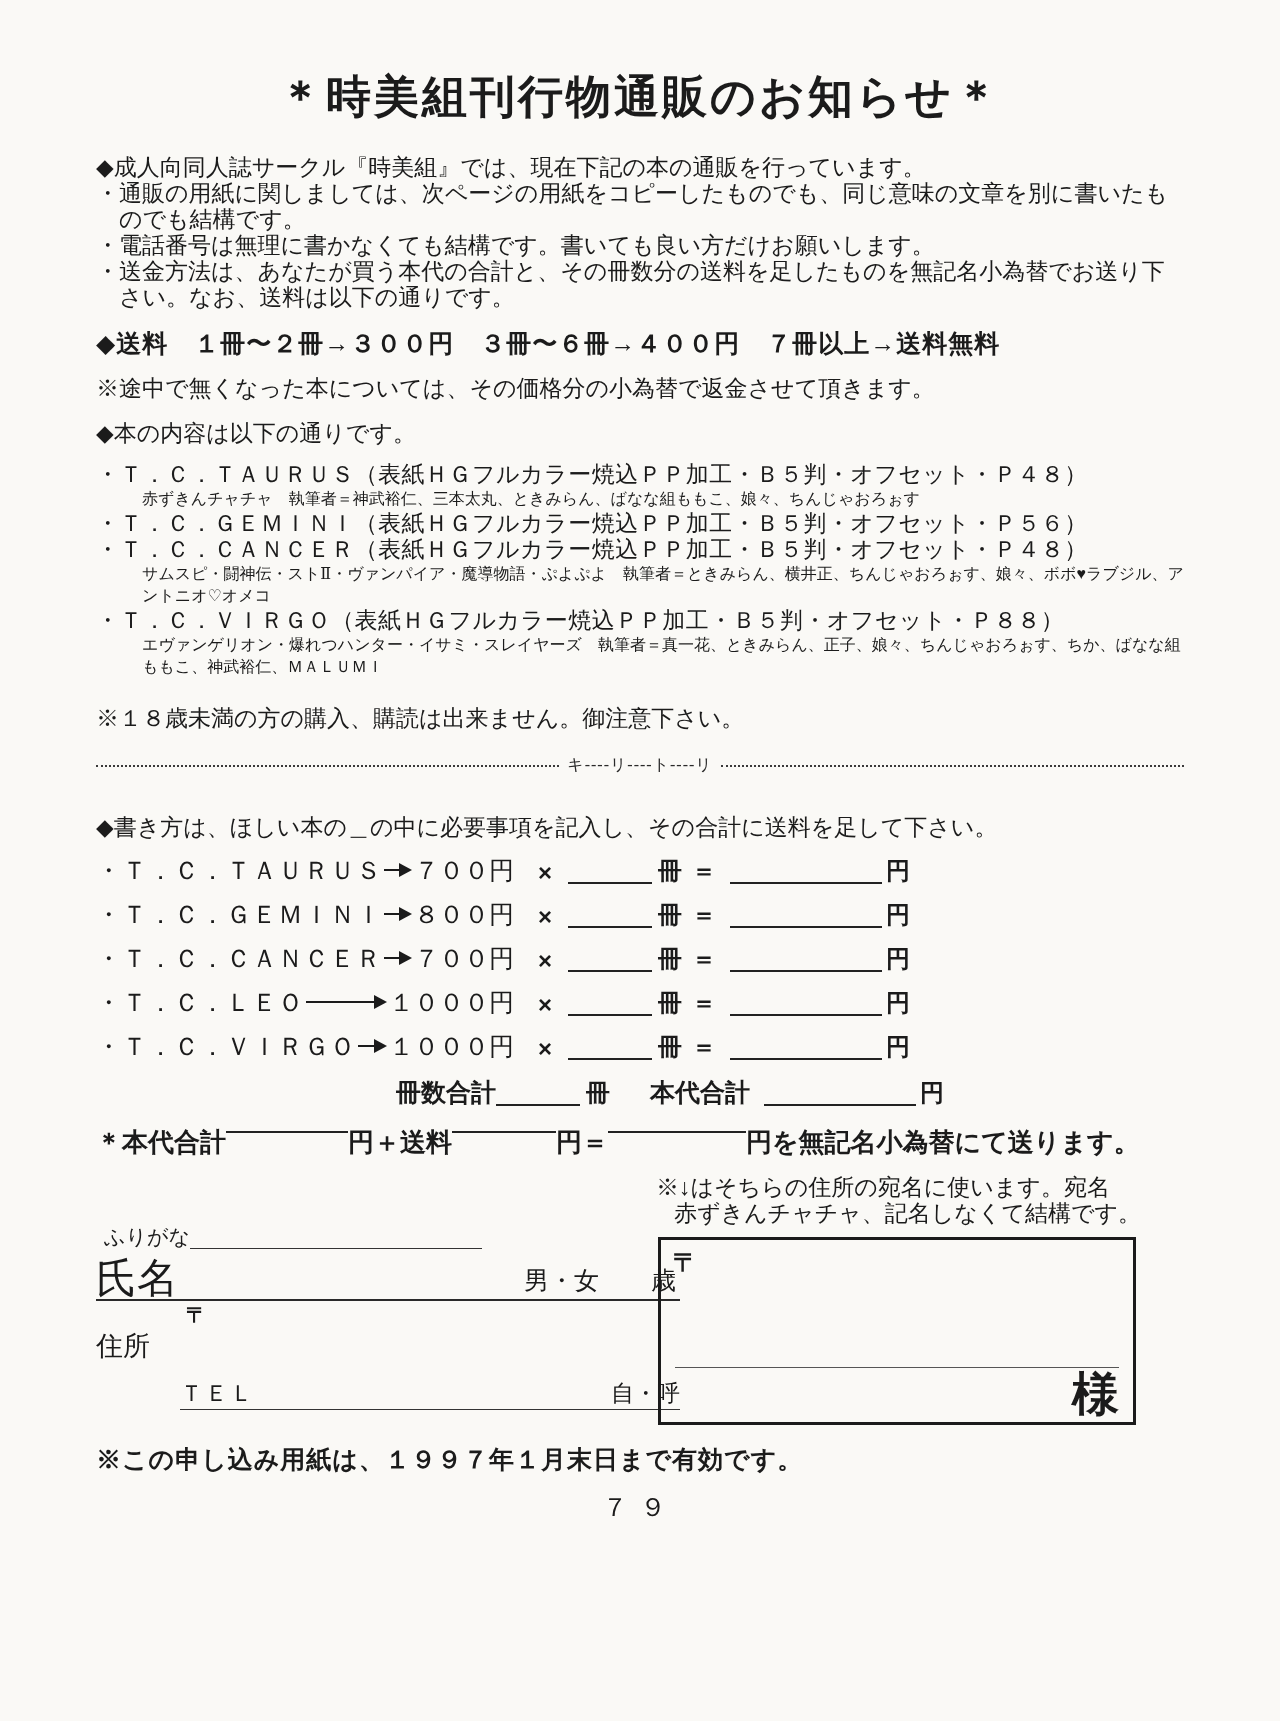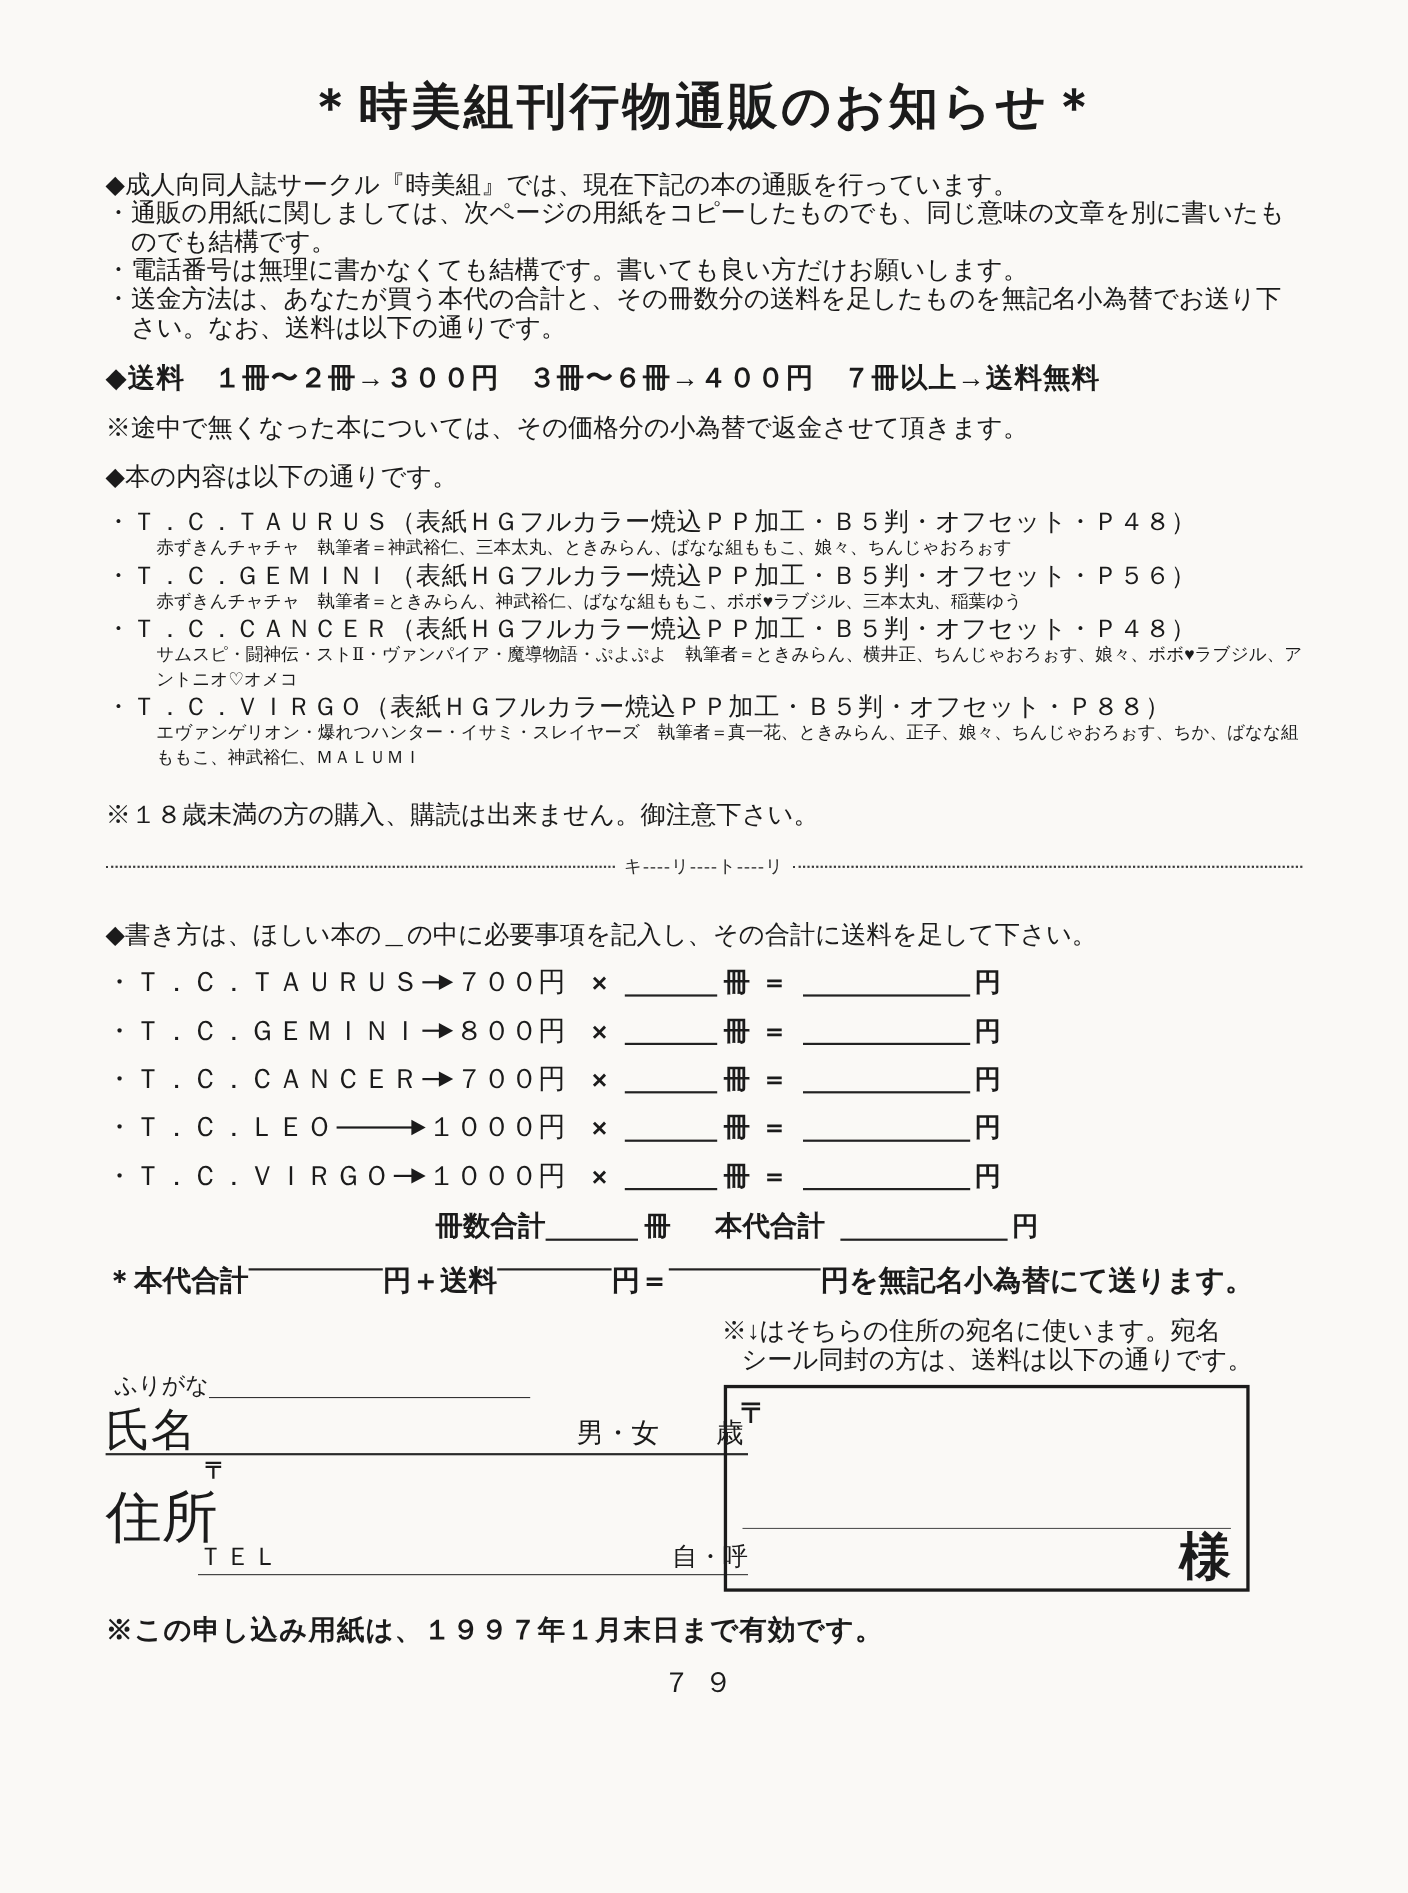--- a/index.html
+++ b/index.html
@@ -68,21 +68,21 @@
   .furigana-row{position:absolute;left:8px;top:54px;display:flex;align-items:flex-end;font-size:21px;}
   .furigana-line{width:292px;border-bottom:1.5px solid #333;height:4px;margin-bottom:2px;}
   .name-row{position:absolute;left:0;top:80px;width:584px;display:flex;align-items:flex-end;
     border-bottom:2px solid #2a2a2a;height:50px;}
   .name-label{font-size:41px;line-height:1;}
   .name-space{flex:1;}
   .gender-label{font-size:25px;margin:0 0 2px 0;}
   .age-gap{width:52px;}
   .age-label{font-size:25px;margin:0 4px 2px 0;}
   .postal-small{position:absolute;left:90px;top:132px;font-size:21px;font-weight:700;}
-  .address-label{position:absolute;left:0;top:164px;font-size:51px;line-height:1;}
+  .address-label{position:absolute;left:0;top:164px;font-size:27px;line-height:1;}
   .tel-row{position:absolute;left:84px;top:212px;width:500px;display:flex;align-items:flex-end;
     border-bottom:1.5px solid #333;height:28px;font-size:23px;}
   .tel-label{letter-spacing:2px;}
   .tel-space{flex:1;}
   .tel-suffix{margin-bottom:0;}
 
   .address-box{position:absolute;left:562px;top:68px;width:472px;height:182px;
     border:3.5px solid #1b1b1b;background:transparent;}
   .box-postal{position:absolute;left:12px;top:6px;font-size:25px;font-weight:700;}
   .box-line{position:absolute;left:3%;right:3%;bottom:54px;border-top:1.5px solid #555;}
@@ -115,21 +115,20 @@
 
   <div class="books">
 
       <div class="book">
         <div class="book-heading">・Ｔ．Ｃ．ＴＡＵＲＵＳ（表紙ＨＧフルカラー焼込ＰＰ加工・Ｂ５判・オフセット・Ｐ４８）</div>
         <div class="book-authors">赤ずきんチャチャ　執筆者＝神武裕仁、三本太丸、ときみらん、ばなな組ももこ、娘々、ちんじゃおろぉす</div>
       </div>
 
       <div class="book">
         <div class="book-heading">・Ｔ．Ｃ．ＧＥＭＩＮＩ（表紙ＨＧフルカラー焼込ＰＰ加工・Ｂ５判・オフセット・Ｐ５６）</div>
-        <div class="book-authors">赤ずきんチャチャ　執筆者＝ときみらん、神武裕仁、ばなな組ももこ、ボボ♥ラブジル、三本太丸、稲葉ゆう</div>
       </div>
 
       <div class="book">
         <div class="book-heading">・Ｔ．Ｃ．ＣＡＮＣＥＲ（表紙ＨＧフルカラー焼込ＰＰ加工・Ｂ５判・オフセット・Ｐ４８）</div>
         <div class="book-authors">サムスピ・闘神伝・ストⅡ・ヴァンパイア・魔導物語・ぷよぷよ　執筆者＝ときみらん、横井正、ちんじゃおろぉす、娘々、ボボ♥ラブジル、アントニオ♡オメコ</div>
       </div>
 
 
       <div class="book">
         <div class="book-heading">・Ｔ．Ｃ．ＶＩＲＧＯ（表紙ＨＧフルカラー焼込ＰＰ加工・Ｂ５判・オフセット・Ｐ８８）</div>
@@ -237,21 +236,21 @@
     <span class="blank pb2"></span>
     <span>円＝</span>
     <span class="blank pb3"></span>
     <span>円を無記名小為替にて送ります。</span>
   </div>
 
   <div class="bottom">
 
     <div class="recipient-note">
       <div>※↓はそちらの住所の宛名に使います。宛名</div>
-      <div class="l2">シール同封の方は、送料は以下の通りです。</div>
+      <div class="l2">赤ずきんチャチャ、記名しなくて結構です。</div>
     </div>
 
     <div class="furigana-row">
       <span>ふりがな</span>
       <span class="furigana-line"></span>
     </div>
 
     <div class="name-row">
       <span class="name-label">氏名</span>
       <span class="name-space"></span>

